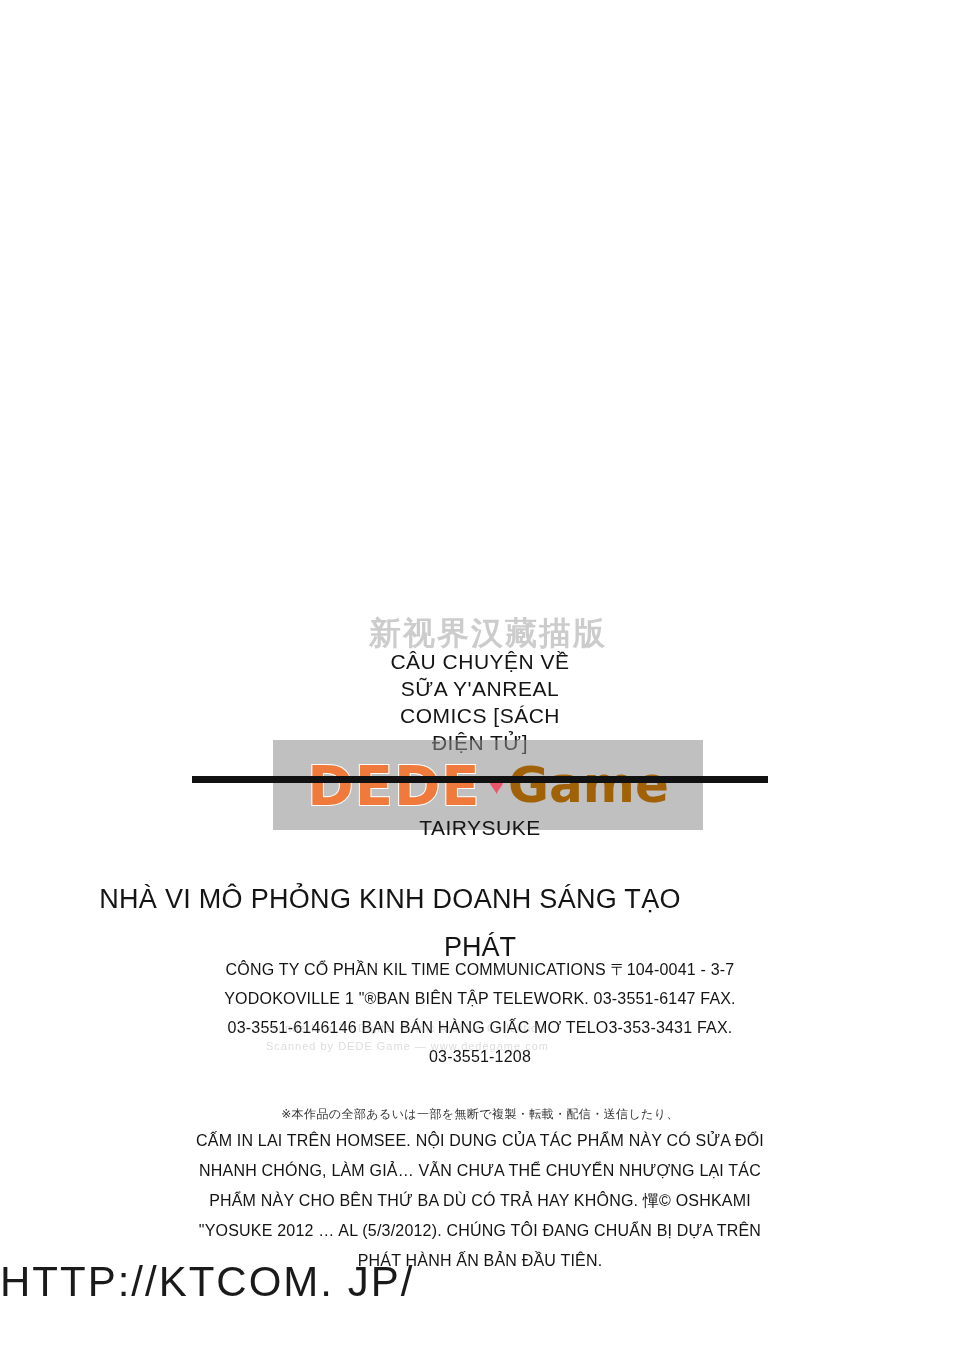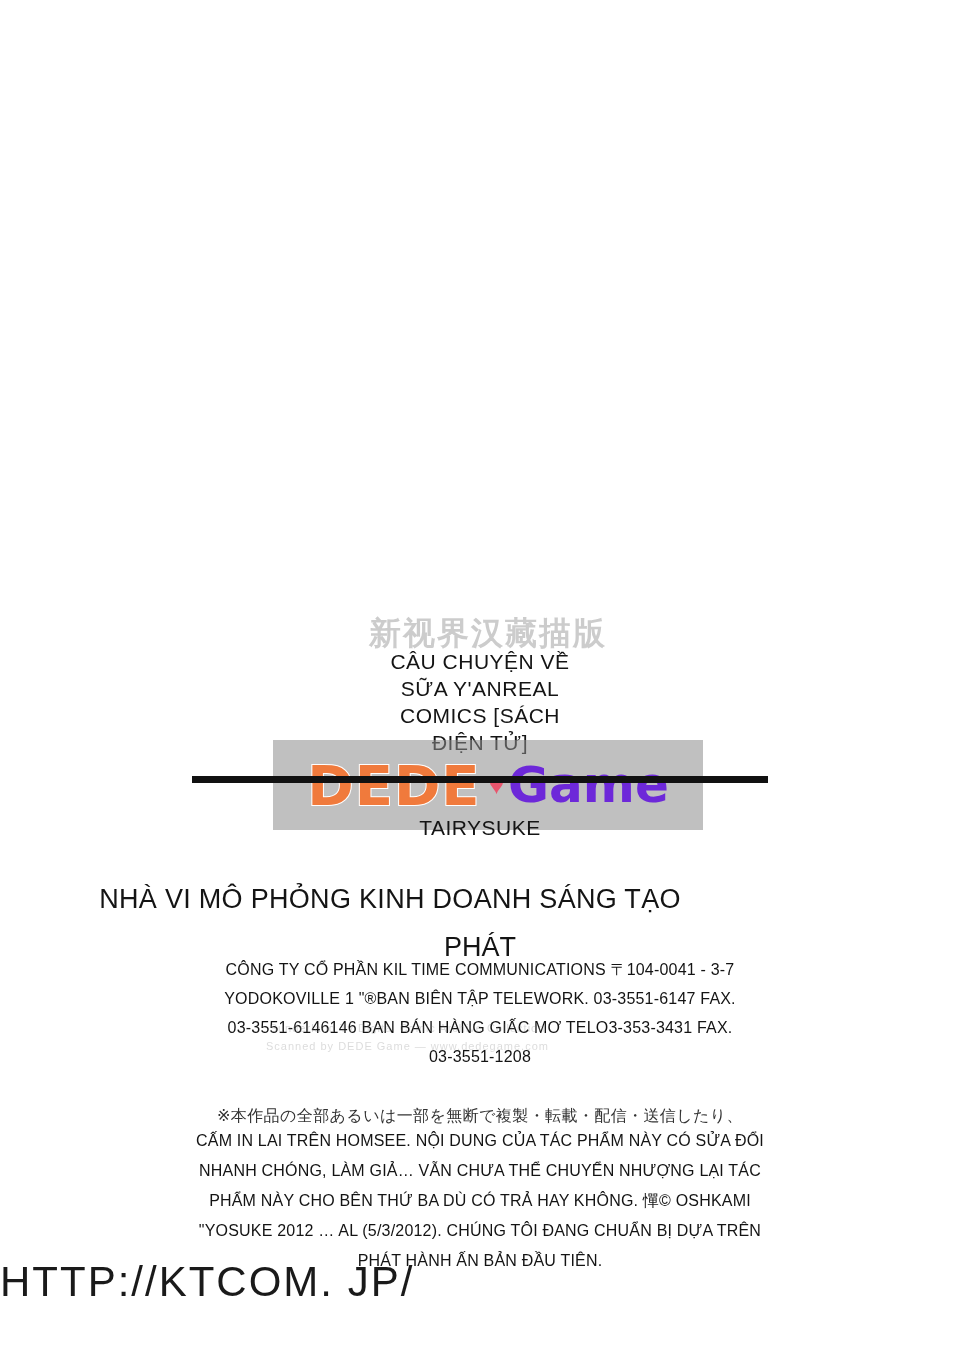--- a/index.html
+++ b/index.html
@@ -75,21 +75,21 @@
   }
   .wm-badge .heart {
     font-size: 26px;
     color: #e8556d;
     margin: 0 4px 0 8px;
   }
   .wm-badge .game {
     font-family: "DejaVu Sans", sans-serif;
     font-size: 50px;
     font-weight: 700;
-    color: #6d28d9;
+    color: #a16207;
     letter-spacing: 0px;
   }
 
   
   .title-block {
     position: absolute;
     left: 330px;
     top: 648px;
     width: 300px;
     text-align: center;
@@ -147,21 +147,21 @@
     letter-spacing: 0.2px;
   }
 
   .jp-note {
     position: absolute;
     left: 0;
     top: 1106px;
     width: 960px;
     text-align: center;
     font-family: "DejaVu Sans", sans-serif;
-    font-size: 16px;
+    font-size: 12px;
     color: #333333;
     letter-spacing: 0.4px;
     white-space: nowrap;
   }
 
   .notice {
     position: absolute;
     left: 40px;
     top: 1126px;
     width: 880px;

